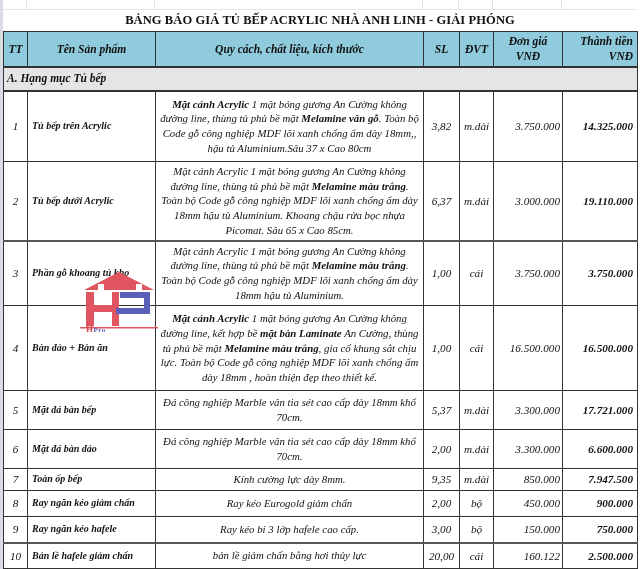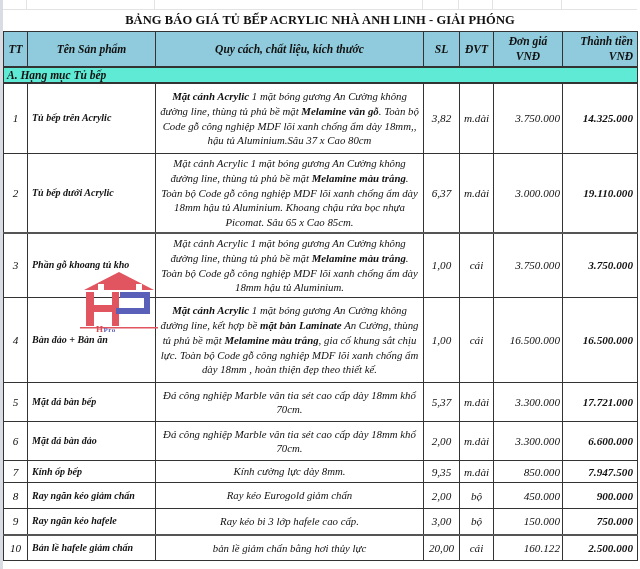--- a/index.html
+++ b/index.html
@@ -7,31 +7,31 @@
   body { font-family: "Liberation Serif", "DejaVu Serif", serif; color: #111; position: relative; }
   .leftstrip { position: absolute; left: 0; top: 0; width: 3px; height: 569px; background: #d9dde3; }
   .gridtop { position: absolute; left: 3px; top: 0; width: 634px; height: 10px; border-bottom: 1px solid #e3e3e3; }
   .gridtop span { position: absolute; top: 0; height: 10px; border-right: 1px solid #e3e3e3; }
   .title { position: absolute; left: 3px; top: 10px; width: 634px; height: 21px; text-align: center;
            font-weight: bold; font-size: 12.5px; line-height: 21px; letter-spacing: 0.1px; }
   table { position: absolute; left: 3px; top: 31px; border-collapse: collapse; table-layout: fixed; width: 634px; font-style: italic; }
   td, th { border: 1px solid #333; font-size: 11.2px; line-height: 14.3px; vertical-align: middle; }
   th { background: #8fcbdc; font-weight: bold; height: 35px; text-align: center; font-size: 11.5px; border-bottom: 2px solid #333; }
   th.right { text-align: right; padding-right: 4px; }
-  tr.section td { background: #5eead4; font-weight: bold; height: 16px; font-size: 11.5px; padding-left: 3px; border-bottom: 2px solid #333; }
+  tr.section td { background: #e5e5e5; font-weight: bold; height: 24px; font-size: 11.5px; padding-left: 3px; border-bottom: 2px solid #333; }
   td.tt { text-align: center; }
   td.name { font-weight: bold; padding-left: 4px; font-size: 10px; }
   td.spec { text-align: center; padding: 0 3px; font-size: 10.8px; line-height: 14.8px; }
   td.num { text-align: center; margin-left: 24px; }
   td.unit { text-align: center; }
   td.price { text-align: right; padding-right: 2px; }
   td.total { text-align: right; font-weight: bold; padding-right: 4px; }
   tr.thick td { border-top: 2px solid #555; }
   .logo { position: absolute; left: 80px; top: 270px; width: 78px; height: 60px; pointer-events: none; }
-  .logo-text { position: absolute; left: 96px; top: 324px; font-size: 9px; font-weight: bold; color: #d94b55; letter-spacing: 0.5px; }
+  .logo-text { position: absolute; left: 86px; top: 324px; font-size: 9px; font-weight: bold; color: #d94b55; letter-spacing: 0.5px; }
   .logo-text span { color: #5a5fb8; font-size: 7px; }
 </style>
 </head>
 <body>
 
 <div class="leftstrip"></div>
 <div class="gridtop">
   <span style="left:0;width:24px"></span>
     <span style="left:24px;width:128px"></span>
     <span style="left:152px;width:268px"></span>
@@ -116,21 +116,21 @@
         <td class="tt">6</td>
         <td class="name">Mặt đá bàn đảo</td>
         <td class="spec"><span>Đá công nghiệp Marble vân tia sét cao cấp dày 18mm khổ 70cm.</span></td>
         <td class="num">2,00</td>
         <td class="unit">m.dài</td>
         <td class="price">3.300.000</td>
         <td class="total">6.600.000</td>
       </tr>
       <tr style="height: 22px;">
         <td class="tt">7</td>
-        <td class="name">Kính ốp bếp</td>
+        <td class="name">Toàn ốp bếp</td>
         <td class="spec"><span>Kính cường lực dày 8mm.</span></td>
         <td class="num">9,35</td>
         <td class="unit">m.dài</td>
         <td class="price">850.000</td>
         <td class="total">7.947.500</td>
       </tr>
       <tr style="height: 26px;">
         <td class="tt">8</td>
         <td class="name">Ray ngăn kéo giảm chấn</td>
         <td class="spec"><span>Ray kéo Eurogold giảm chấn</span></td>

